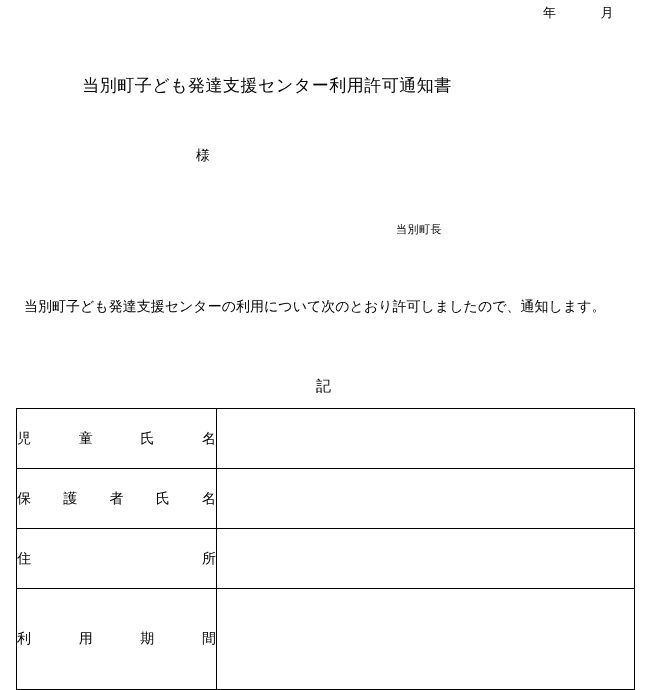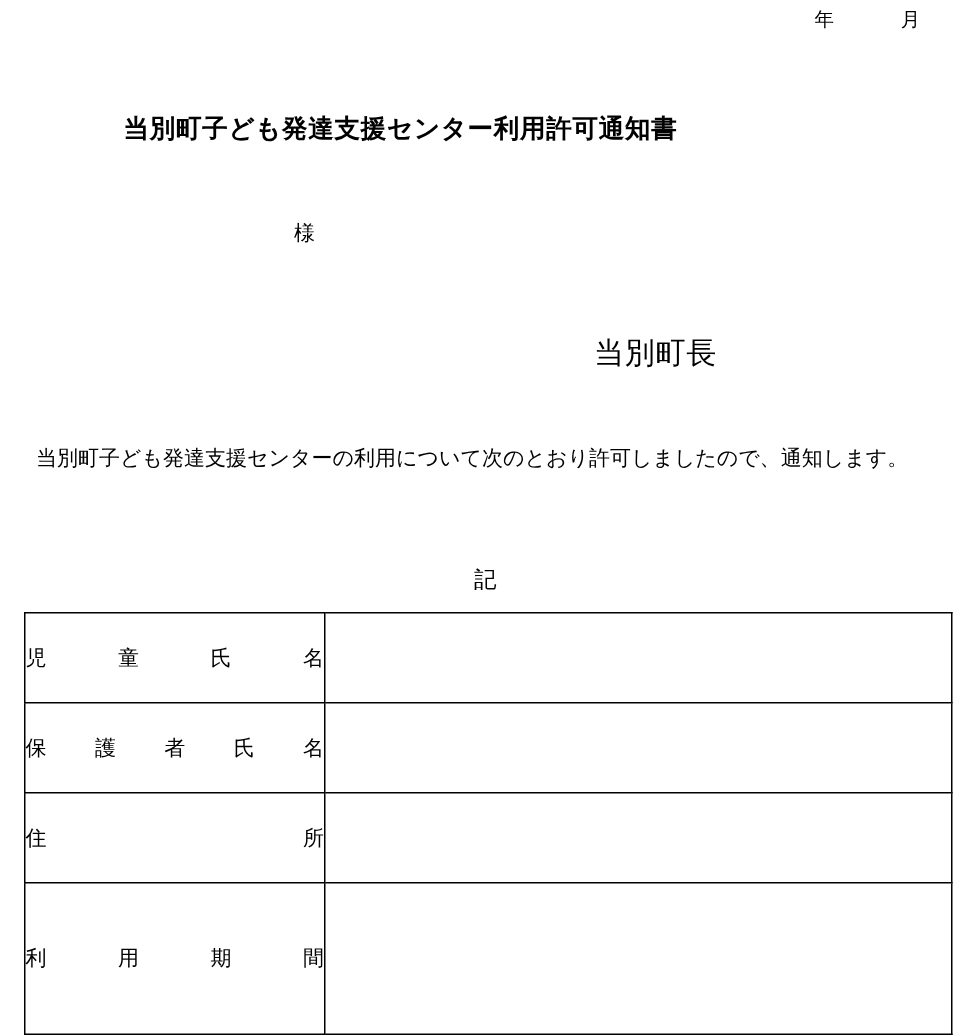--- a/index.html
+++ b/index.html
@@ -40,39 +40,39 @@
   }
 
   
   .doc-title {
     position: absolute;
     top: 74px;
     left: 0;
     width: 534px;
     text-align: center;
     font-size: 17px;
-    font-weight: bold;
+    font-weight: normal;
     letter-spacing: 0.5px;
     white-space: nowrap;
   }
 
   
   .addressee {
     position: absolute;
     top: 147px;
     left: 196px;
     font-size: 14px;
   }
 
   
   .issuer {
     position: absolute;
     top: 222px;
     left: 396px;
-    font-size: 20px;
+    font-size: 11px;
     letter-spacing: 0.5px;
     white-space: nowrap;
   }
 
   
   .body-text {
     position: absolute;
     top: 293px;
     left: 10px;
     width: 645px;

